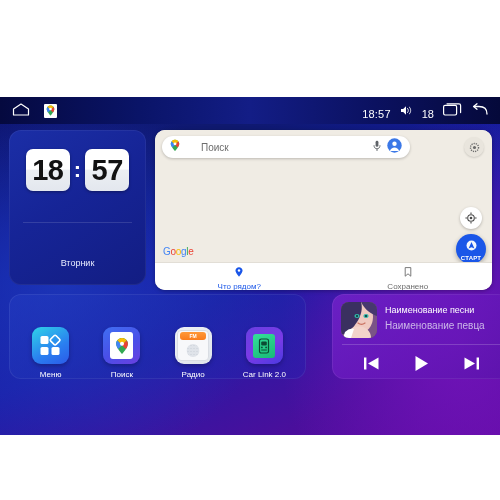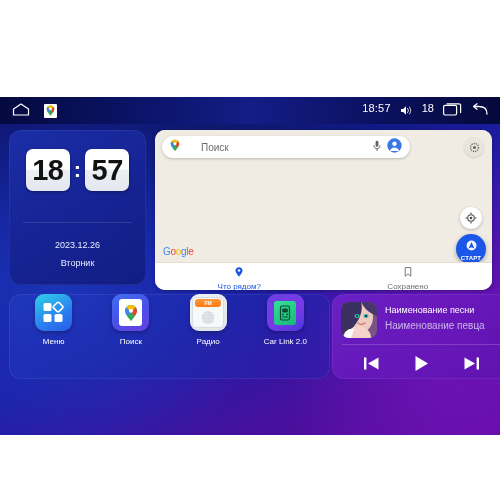--- a/index.html
+++ b/index.html
@@ -32,21 +32,21 @@
     left: 0; top: 0;
     width: 500px; height: 27px;
     display: flex;
     align-items: center;
     padding: 0 12px;
     box-sizing: border-box;
     background: linear-gradient(90deg, #05093f 0%, #0a1468 28%, #131d86 50%, #0b1160 75%, #05093a 100%);
     color: #ffffff;
   }
   .sb-left { display: flex; align-items: center; gap: 14px; }
-  .sb-right { display: flex; align-items: flex-start; gap: 9px; margin-left: auto; }
+  .sb-right { display: flex; align-items: flex-end; gap: 9px; margin-left: auto; }
   .sb-time { font-size: 11px; letter-spacing: .2px; }
   .sb-vol-num { font-size: 11px; }
   .maps-notif {
     width: 13px; height: 14px;
     background: #ffffff;
     border-radius: 1px;
     display: flex; align-items: center; justify-content: center;
   }
 
   
@@ -207,25 +207,25 @@
     justify-content: space-between;
     gap: 1px;
   }
   .map-tab .tab-label { font-size: 8px; }
   .map-tab.active .tab-label { color: #1a56e8; }
   .map-tab.inactive .tab-label { color: #6b6b6b; }
 
   
   #app-dock {
     left: 9px; top: 197px;
-    width: 321px; height: 85px;
+    width: 297px; height: 85px;
     background: linear-gradient(140deg, rgba(35,60,195,0.55) 0%, rgba(28,42,170,0.5) 55%, rgba(40,30,175,0.5) 100%);
     box-shadow: inset 0 0 0 1px rgba(255,255,255,0.07);
     display: flex;
-    align-items: flex-start;
+    align-items: flex-end;
     justify-content: space-around;
     padding: 0 6px;
     box-sizing: border-box;
   }
   .app-item {
     display: flex;
     flex-direction: column;
     align-items: center;
     width: 54px;
   }
@@ -388,21 +388,20 @@
     </div>
   </div>
 
   <div class="card" id="clock-widget">
     <div id="flip-clock">
       <div class="flip-tile">18</div>
       <div class="flip-colon">:</div>
       <div class="flip-tile">57</div>
     </div>
     <div id="clock-divider"></div>
-    <div id="clock-date">2023.12.26</div>
     <div id="clock-day">Вторник</div>
   </div>
 
   <div class="card" id="map-widget">
     <div id="map-canvas">
 
       <div id="search-bar">
         <span>
           <svg width="10" height="13" viewBox="0 0 9 11">
             <path d="M4.5 0.4 C2.3 0.4 0.7 2 0.7 4 C0.7 6.6 4.5 10.6 4.5 10.6 C4.5 10.6 8.3 6.6 8.3 4 C8.3 2 6.7 0.4 4.5 0.4 Z" fill="#34A853"></path>

